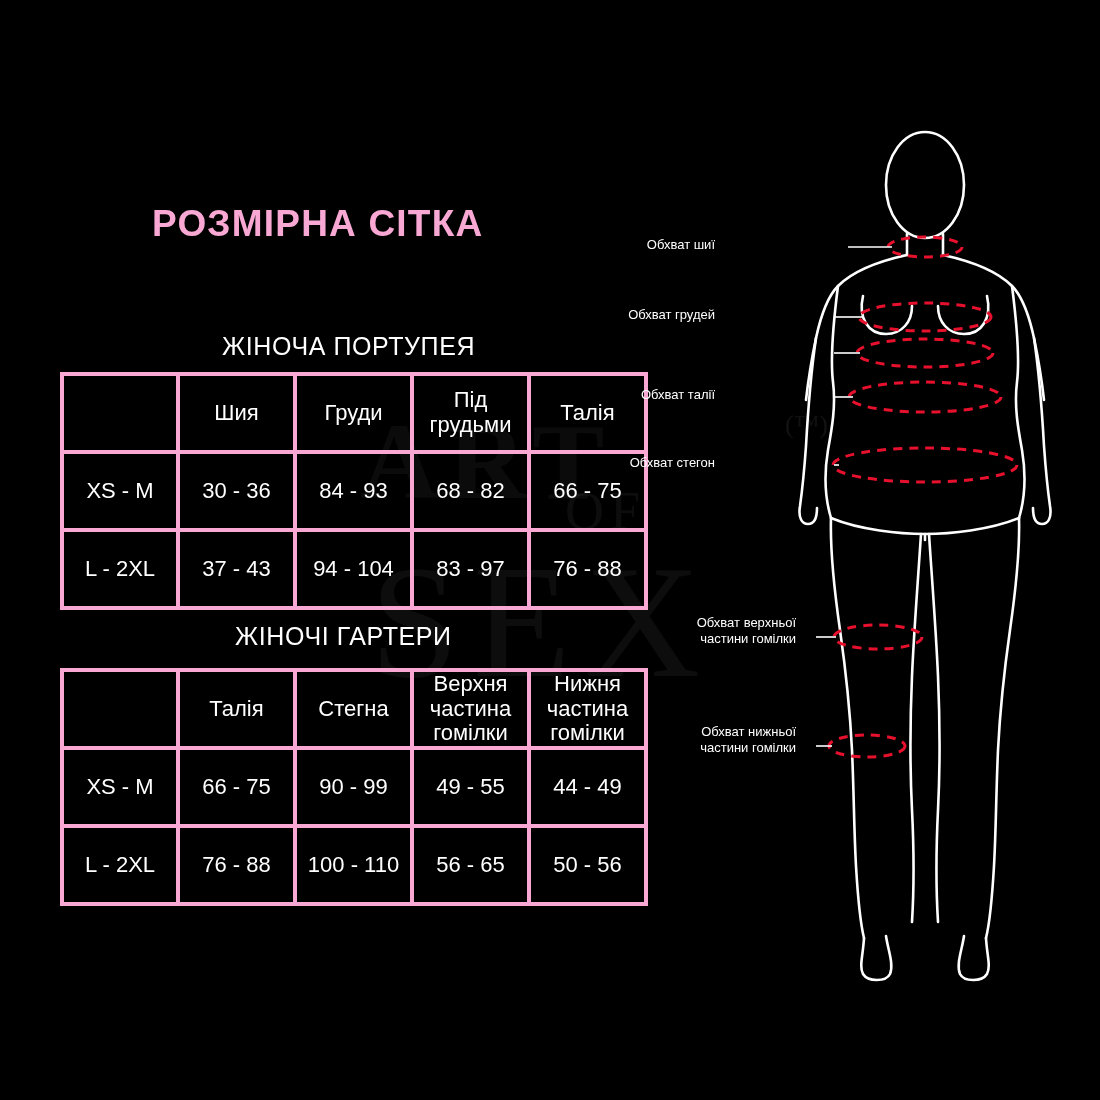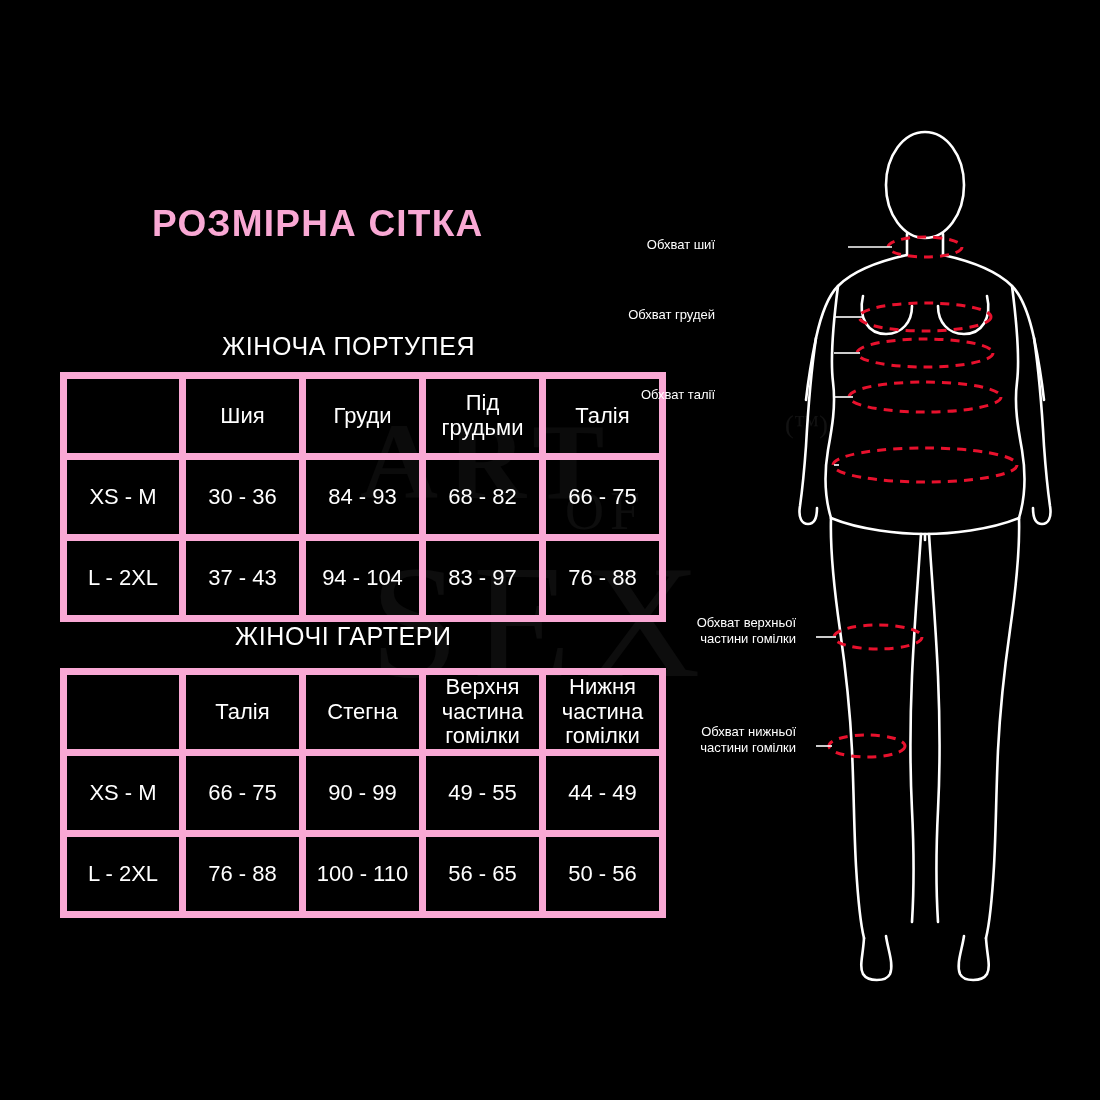--- a/index.html
+++ b/index.html
@@ -86,21 +86,21 @@
   #sec-title-1 { left: 222px; top: 332px; }
   #sec-title-2 { left: 235px; top: 622px; }
 
   
   table.size-table {
     position: absolute;
     border-collapse: collapse;
     table-layout: fixed;
   }
   table.size-table td, table.size-table th {
-    border: 7px solid #f9a8d4;
+    border: 4px solid #f9a8d4;
     color: #ffffff;
     font-weight: normal;
     text-align: center;
     vertical-align: middle;
     padding: 0;
     font-size: 22px;
     line-height: 1.12;
   }
   #table-harness { left: 60px; top: 372px; }
   #table-garters { left: 60px; top: 668px; }
@@ -263,19 +263,20 @@
         <path d="M214,287 L233,287"></path>
         <path d="M214,355 L219,355"></path>
         <path d="M196,527 L216,527"></path>
         <path d="M196,636 L212,636"></path>
       </g>
     </svg>
 
     <div class="callout" style="left:-125px; top:127px; width:220px;">Обхват шиї</div>
     <div class="callout" style="left:-145px; top:197px; width:240px;">Обхват грудей</div>
     <div class="callout" style="left:-145px; top:277px; width:240px;text-align:right;">Обхват талії</div>
+    <div class="callout" style="left:-145px; top:345px; width:240px;">Обхват стегон</div>
     <div class="callout" style="left:-180px; top:505px; width:356px;">Обхват верхньої
 частини гомілки</div>
     <div class="callout" style="left:-180px; top:614px; width:356px;">Обхват нижньої
 частини гомілки</div>
   </div>
 
 </div>
 
 </body></html>

